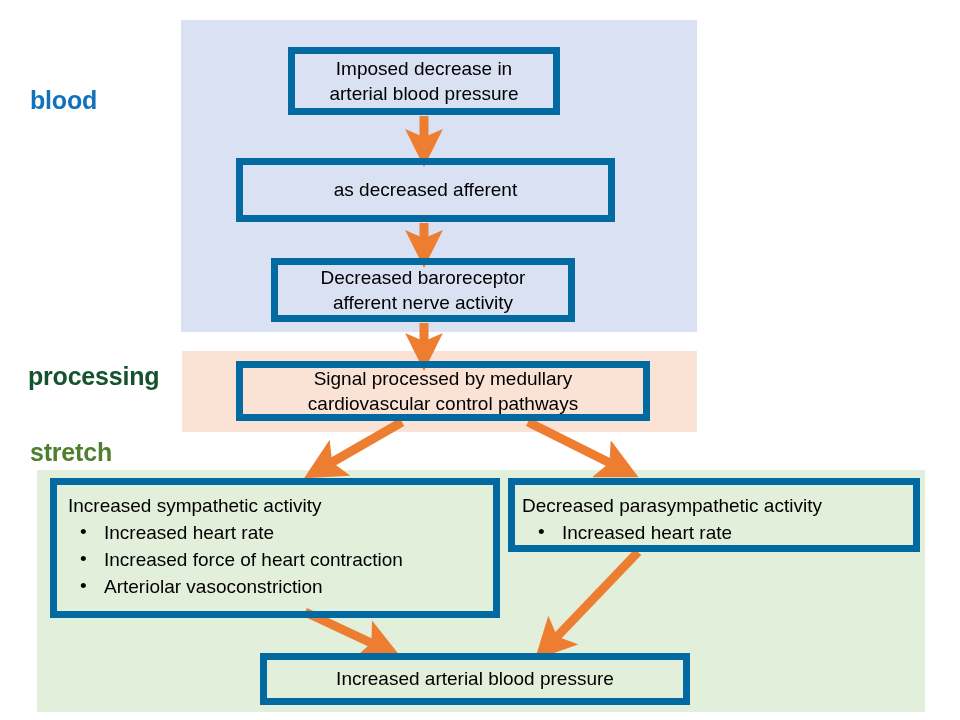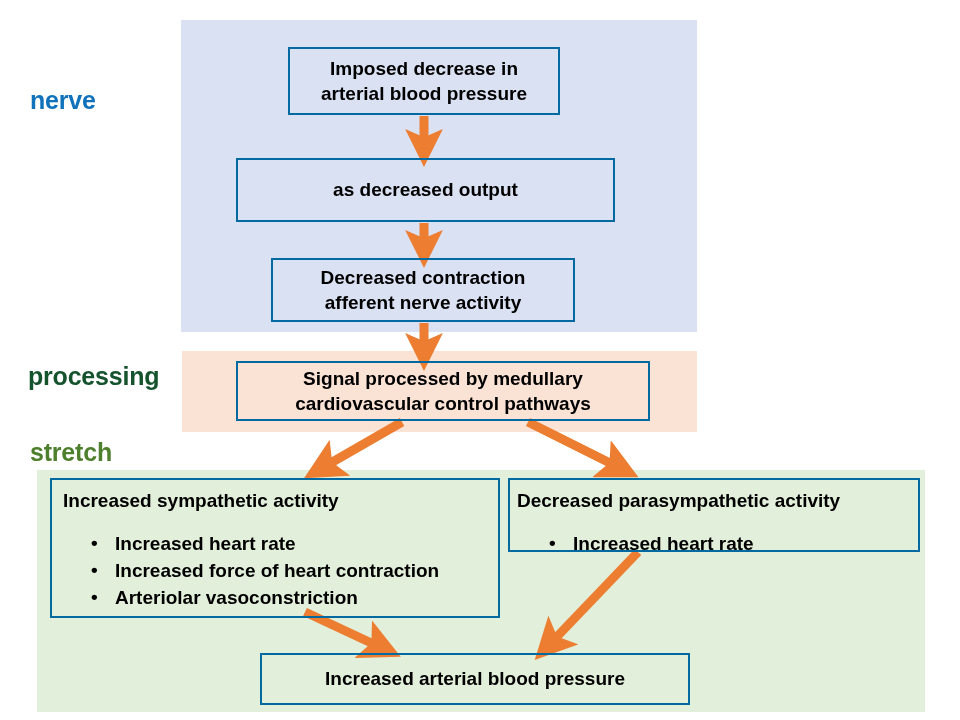--- a/index.html
+++ b/index.html
@@ -34,23 +34,23 @@
     white-space: nowrap;
   }
   #label-input      { left:30px; top:86px;  color:#0f72bb; }
   #label-processing { left:28px; top:362px; color:#14532d;text-align:center; }
   #label-output     { left:30px; top:438px; color:#4e7f2d; }
 
   
   .node {
     position: absolute;
     box-sizing: border-box;
-    border: 2px solid #0369a1;
+    border: 7px solid #0369a1;
     color: #000000;
-    font-weight: bold;
+    font-weight: normal;
     font-size: 19px;
     line-height: 1.32;
     text-align: center;
     display: flex;
     flex-direction: column;
     align-items: center;
     justify-content: center;
     background: transparent;
   }
   .node .line { display: block; white-space: nowrap; }
@@ -70,21 +70,21 @@
     left:508px; top:478px; width:412px; height:74px;
     align-items: flex-start; justify-content: flex-start;
     text-align: right;
     padding: 8px 0 0 7px;
   }
   #node-increased-abp { left:260px; top:653px; width:430px; height:52px; }
 
   .node-heading { display:block; white-space:nowrap; margin-bottom:2px; }
   ul.bullets {
     list-style: none;
-    margin: 16px;
+    margin: 0;
     padding: 0;
   }
   ul.bullets li {
     position: relative;
     padding-left: 36px;
     white-space: nowrap;
     line-height: 1.42;
   }
   ul.bullets li::before {
     content: "\2022";
@@ -106,21 +106,21 @@
 </style>
 </head>
 <body>
 
 <div id="canvas">
 
   <div class="panel" id="panel-input"></div>
   <div class="panel" id="panel-processing"></div>
   <div class="panel" id="panel-output"></div>
 
-  <div class="stage-label" id="label-input">nerve</div>
+  <div class="stage-label" id="label-input">blood</div>
   <div class="stage-label" id="label-processing">processing</div>
   <div class="stage-label" id="label-output">stretch</div>
 
   <svg id="arrow-layer" viewBox="0 0 960 720" width="960" height="720" xmlns="http://www.w3.org/2000/svg">
     <defs>
       <marker id="ah" markerWidth="4.2" markerHeight="4.2" refX="2.1" refY="2.1" orient="auto" markerUnits="strokeWidth">
         <path d="M0,0 L4.2,2.1 L0,4.2 L0.9,2.1 z" fill="#ed7d31"></path>
       </marker>
       <marker id="ah2" markerWidth="4.6" markerHeight="4.6" refX="2.3" refY="2.3" orient="auto" markerUnits="strokeWidth">
         <path d="M0,0 L4.6,2.3 L0,4.6 L1.0,2.3 z" fill="#ed7d31"></path>
@@ -155,25 +155,25 @@
       <line x1="638" y1="552" x2="549" y2="645" stroke="#ed7d31" stroke-width="9" marker-end="url(#ah2)"></line>
     </g>
   </svg>
 
   <div class="node" id="node-imposed-decrease">
     <span class="line">Imposed decrease in</span>
     <span class="line">arterial blood pressure</span>
   </div>
 
   <div class="node" id="node-sensed">
-    <span class="line">as decreased output</span>
+    <span class="line">as decreased afferent</span>
   </div>
 
   <div class="node" id="node-decreased-baro">
-    <span class="line">Decreased contraction</span>
+    <span class="line">Decreased baroreceptor</span>
     <span class="line">afferent nerve activity</span>
   </div>
 
   <div class="node" id="node-signal-processed">
     <span class="line">Signal processed by medullary</span>
     <span class="line">cardiovascular control pathways</span>
   </div>
 
   <div class="node" id="node-sympathetic">
     <span class="node-heading">Increased sympathetic activity</span>

